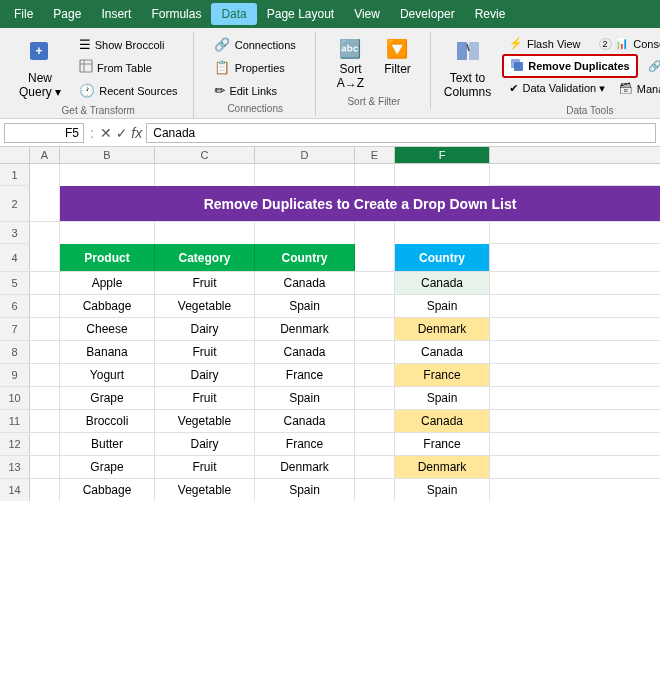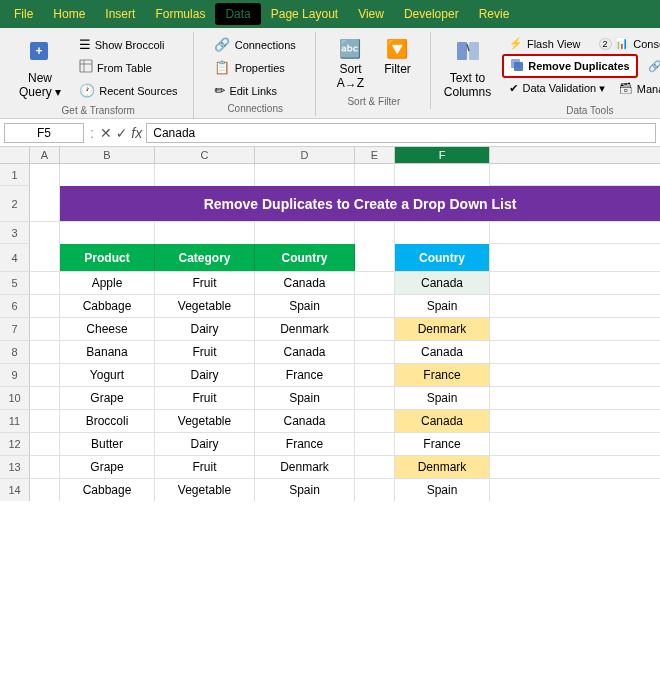--- a/index.html
+++ b/index.html
@@ -7,28 +7,28 @@
 
     
     .menu-bar {
       background: #217346;
       display: flex;
       align-items: center;
       height: 28px;
       padding: 0 4px;
     }
     .menu-item {
-      color: #fde047;
+      color: #ffffff;
       padding: 4px 10px;
       cursor: pointer;
       font-size: 12px;
       border-radius: 3px;
     }
     .menu-item.active {
-      background: #000000;
+      background: #7dd3fc;
       color: #217346;
     }
 
     
     .ribbon {
       background: #f0f0f0;
       border-bottom: 1px solid #d0d0d0;
       padding: 4px 8px 0 8px;
     }
     .ribbon-groups {
@@ -110,21 +110,21 @@
       border-bottom: 1px solid #d0d0d0;
       background: #fff;
       padding: 0 4px;
       gap: 4px;
     }
     .name-box {
       width: 80px;
       border: 1px solid #bbb;
       padding: 2px 4px;
       font-size: 12px;
-      text-align: center;
+      text-align: right;
     }
     .formula-bar-sep {
       color: #999;
       font-size: 14px;
       padding: 0 2px;
     }
     .formula-bar-icons {
       display: flex;
       gap: 4px;
       align-items: center;
@@ -235,21 +235,21 @@
     .cw-C { width: 100px; min-width: 100px; }
     .cw-D { width: 100px; min-width: 100px; }
     .cw-E { width: 40px; min-width: 40px; }
     .cw-F { width: 95px; min-width: 95px; }
   </style>
 </head>
 <body>
 
 <div class="menu-bar">
   <span class="menu-item">File</span>
-  <span class="menu-item">Home</span>
+  <span class="menu-item">Page</span>
   <span class="menu-item">Insert</span>
   <span class="menu-item">Formulas</span>
   <span class="menu-item active">Data</span>
   <span class="menu-item">Page Layout</span>
   <span class="menu-item">View</span>
   <span class="menu-item">Developer</span>
   <span class="menu-item">Revie</span>
 </div>
 
 <div class="ribbon">

